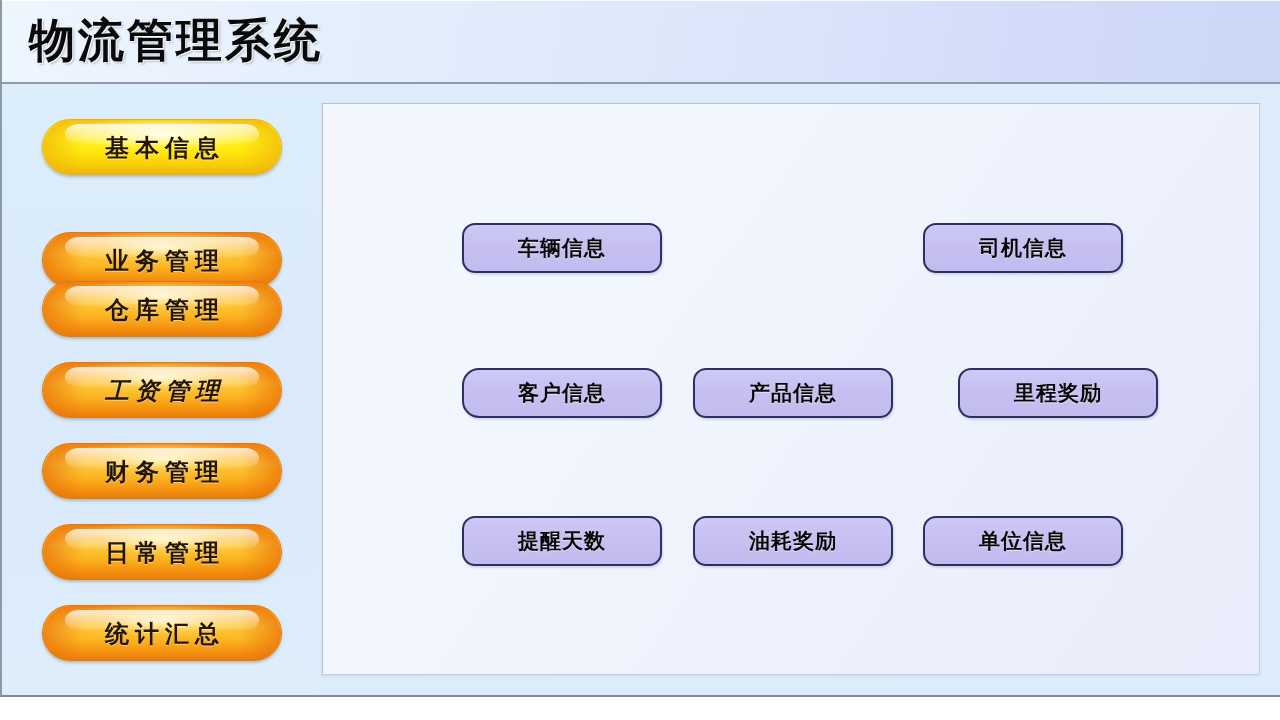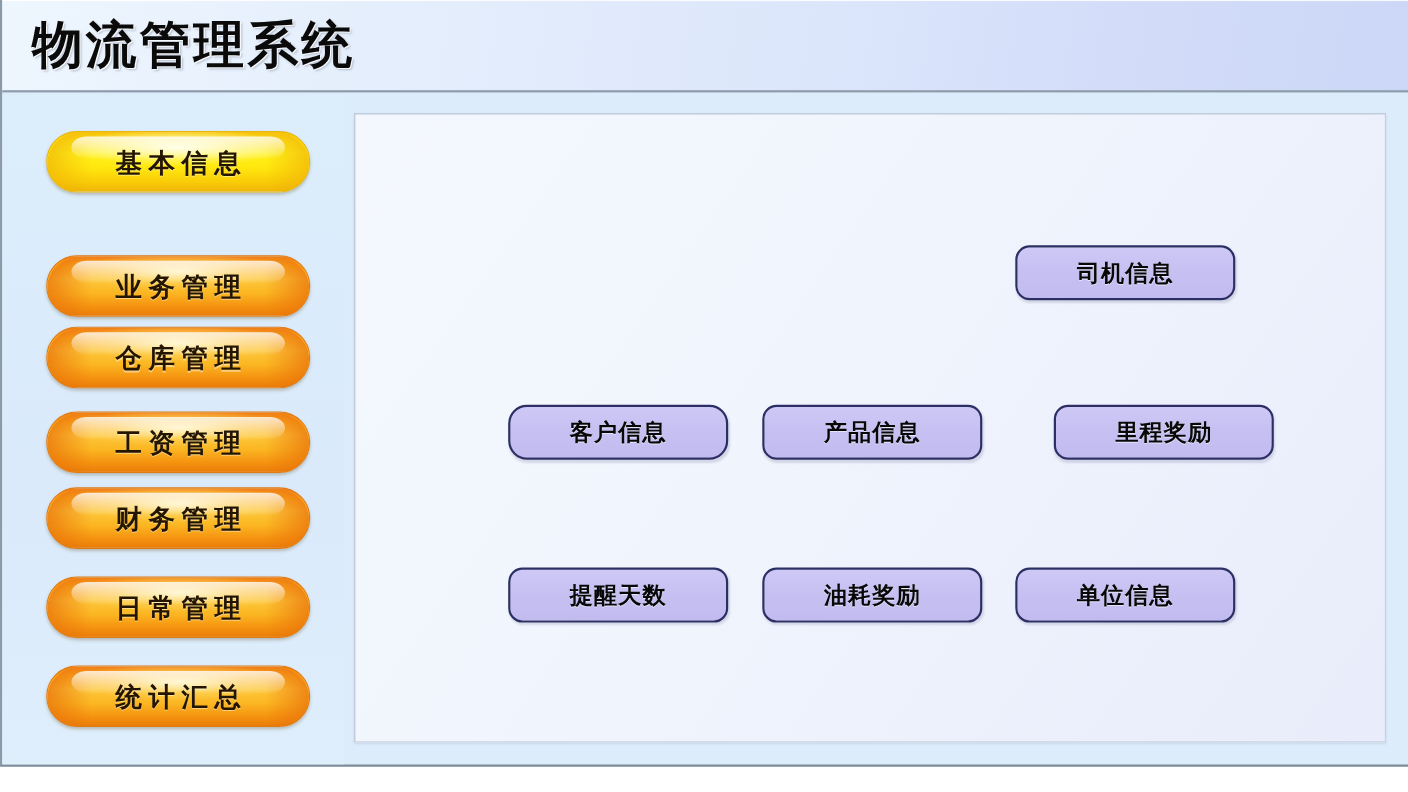--- a/index.html
+++ b/index.html
@@ -243,28 +243,28 @@
         <span class="nav-label">基本信息</span>
       </div>
 
       <div class="nav-button orange" style="top:114px;margin-top:32px;">
         <span class="lobe-l"></span>
         <span class="lobe-r"></span>
         <span class="gloss"></span>
         <span class="nav-label">业务管理</span>
       </div>
 
-      <div class="nav-button orange" style="top:211px;">
+      <div class="nav-button orange" style="top:195px;">
         <span class="lobe-l"></span>
         <span class="lobe-r"></span>
         <span class="gloss"></span>
         <span class="nav-label">仓库管理</span>
       </div>
 
-      <div class="nav-button orange" style="top:288px;">
+      <div class="nav-button orange" style="top:276px;font-style:italic;">
         <span class="lobe-l"></span>
         <span class="lobe-r"></span>
         <span class="gloss"></span>
         <span class="nav-label">工资管理</span>
       </div>
 
       <div class="nav-button orange" style="top:357px;">
         <span class="lobe-l"></span>
         <span class="lobe-r"></span>
         <span class="gloss"></span>
@@ -282,20 +282,23 @@
         <span class="lobe-l"></span>
         <span class="lobe-r"></span>
         <span class="gloss"></span>
         <span class="nav-label">统计汇总</span>
       </div>
 
     </div>
 
     <div id="content-panel">
 
+      <div class="panel-button" style="left:139px; top:119px;">
+        <span class="panel-label">车辆信息</span>
+      </div>
       <div class="panel-button" style="left:600px; top:119px;">
         <span class="panel-label">司机信息</span>
       </div>
 
       <div class="panel-button" style="left:139px; top:264px;border-radius:17px;">
         <span class="panel-label">客户信息</span>
       </div>
       <div class="panel-button" style="left:370px; top:264px;">
         <span class="panel-label">产品信息</span>
       </div>

